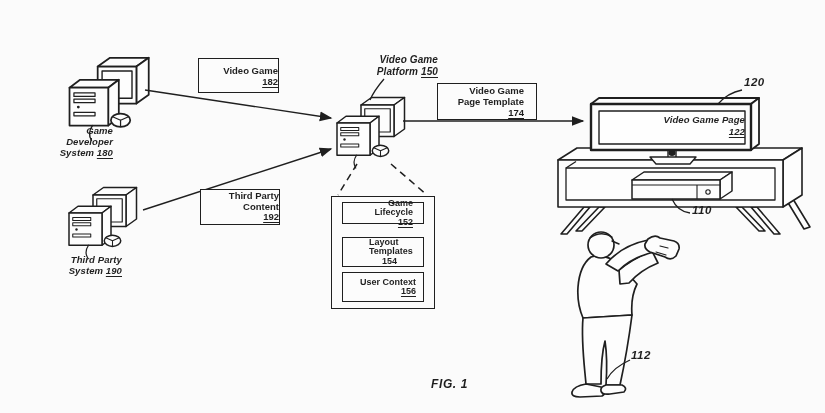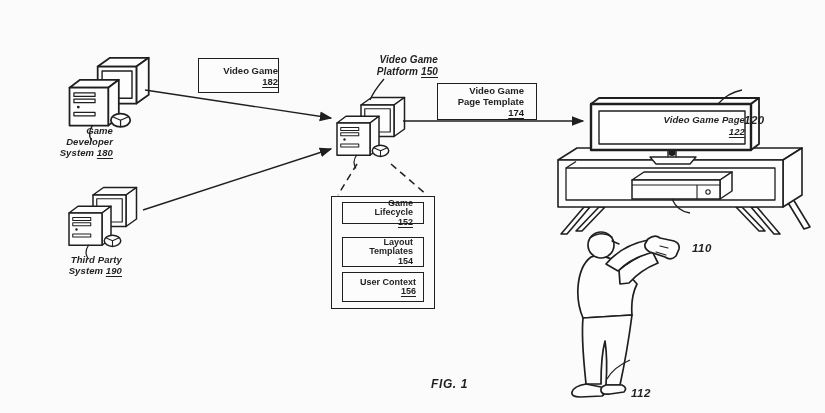--- a/index.html
+++ b/index.html
@@ -14,21 +14,21 @@
     font-size:9.5px; line-height:11px; font-weight:700; letter-spacing:.1px;font-style:italic;
   }
   .box {
     position:absolute; z-index:2; box-sizing:border-box;
     border:1.5px solid #1f1f1f; background:#fcfcfc;
     display:flex; flex-direction:column; justify-content:center;
     text-align:right; font-size:9.5px; line-height:11px; font-weight:700;
   }
   .ref { text-decoration:underline; text-underline-offset:2px; }
   .ref.block { display:block; }
-  .num { font-size:11.5px; font-weight:600; letter-spacing:.5px;margin-top:38px; }
+  .num { font-size:11.5px; font-weight:600; letter-spacing:.5px; }
   .figcap { font-size:12px; font-weight:800; letter-spacing:.6px; }
   .screen-lbl { font-size:9.5px; line-height:12px; }
   .small { font-size:9px; line-height:9.5px; }
 </style>
 </head>
 <body>
 
 <div class="canvas">
 
   <svg class="art" width="825" height="413" viewBox="0 0 825 413">
@@ -135,34 +135,38 @@
   <div class="lbl" style="left:356px; top:54px; width:82px; font-size:10px; line-height:12px;">
     <span>Video Game Platform</span>
     <span class="ref">150</span>
   </div>
 
   <div class="box" style="left:198px; top:58px; width:81px; height:35px;">
     <span>Video Game</span>
     <span class="ref block">182</span>
   </div>
 
+  <div class="box" style="left:200px; top:189px; width:80px; height:36px; line-height:10.5px;">
+    <span>Third Party Content</span>
+    <span class="ref block">192</span>
+  </div>
 
   <div class="box" style="left:437px; top:83px; width:100px; height:37px; padding:0 12px;">
     <span>Video Game Page Template</span>
     <span class="ref block">174</span>
   </div>
 
   <div class="box" style="left:331px; top:196px; width:104px; height:113px; background:transparent;"></div>
 
   <div class="box small" style="left:342px; top:202px; width:82px; height:22px; border-width:1.3px; padding:0 10px;">
     <span>Game Lifecycle</span>
     <span class="ref block">152</span>
   </div>
 
-  <div class="box small" style="left:342px; top:237px; width:82px; height:30px; border-width:1.3px; padding:0 10px;">
+  <div class="box small" style="left:342px; top:237px; width:82px; height:30px; border-width:1.3px; padding:0 26px;">
     <span>Layout Templates</span>
     <span class="ref block">154</span>
   </div>
 
   <div class="box small" style="left:342px; top:272px; width:82px; height:30px; border-width:1.3px; padding:0 7px;">
     <span>User Context</span>
     <span class="ref block">156</span>
   </div>
 
   <div class="lbl screen-lbl" style="left:599px; top:114px; width:146px;">

